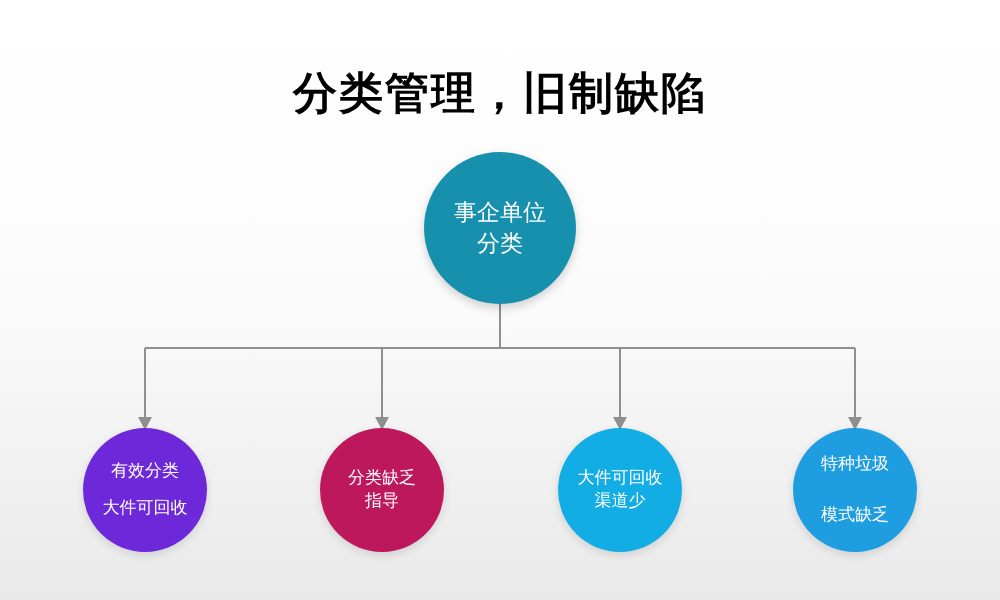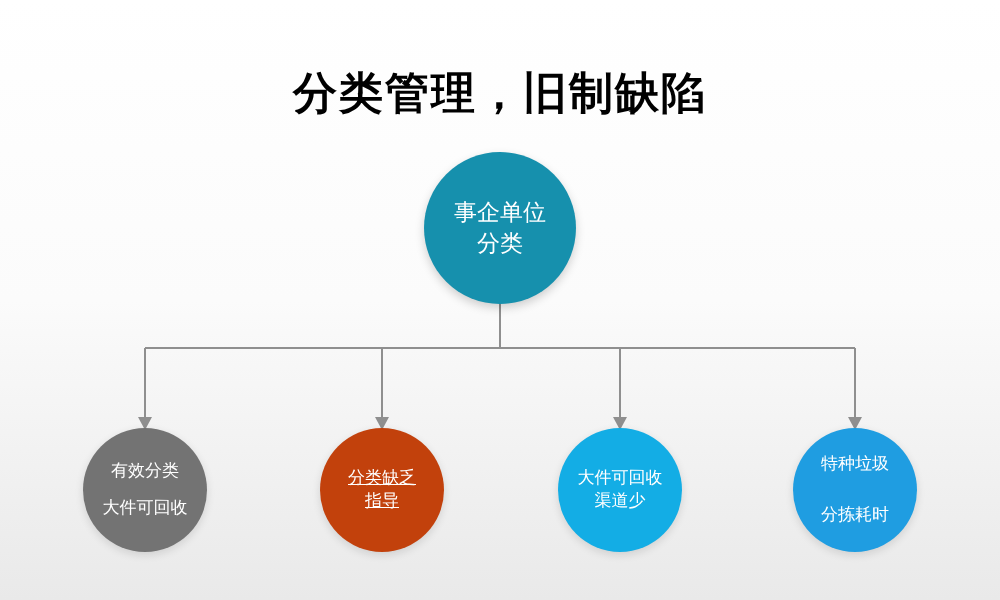--- a/index.html
+++ b/index.html
@@ -81,31 +81,31 @@
     <polygon points="613,417 627,417 620,430"></polygon>
     <polygon points="848,417 862,417 855,430"></polygon>
   </g>
 </svg>
 
 <div class="node root-node" style="background-color: rgb(22, 144, 173);">
   <span>事企单位</span>
   <span>分类</span>
 </div>
 
-<div class="node child-node child-0" style="background-color: #737373; gap: 14px;">
+<div class="node child-node child-0" style="background-color: #6d28d9; gap: 14px;">
   <span>有效分类</span>
   <span>大件可回收</span>
 </div>
 
-<div class="node child-node child-1" style="background-color: #c2410c; text-decoration: underline;">
+<div class="node child-node child-1" style="background-color: #be185d;">
   <span>分类缺乏</span>
   <span>指导</span>
 </div>
 
 <div class="node child-node child-2" style="background-color: rgb(19, 173, 229);">
   <span>大件可回收</span>
   <span>渠道少</span>
 </div>
 
 <div class="node child-node child-3" style="background-color: rgb(31, 157, 225);">
   <span>特种垃圾</span>
-  <span>分拣耗时</span>
+  <span>模式缺乏</span>
 </div>
 
 </body></html>

